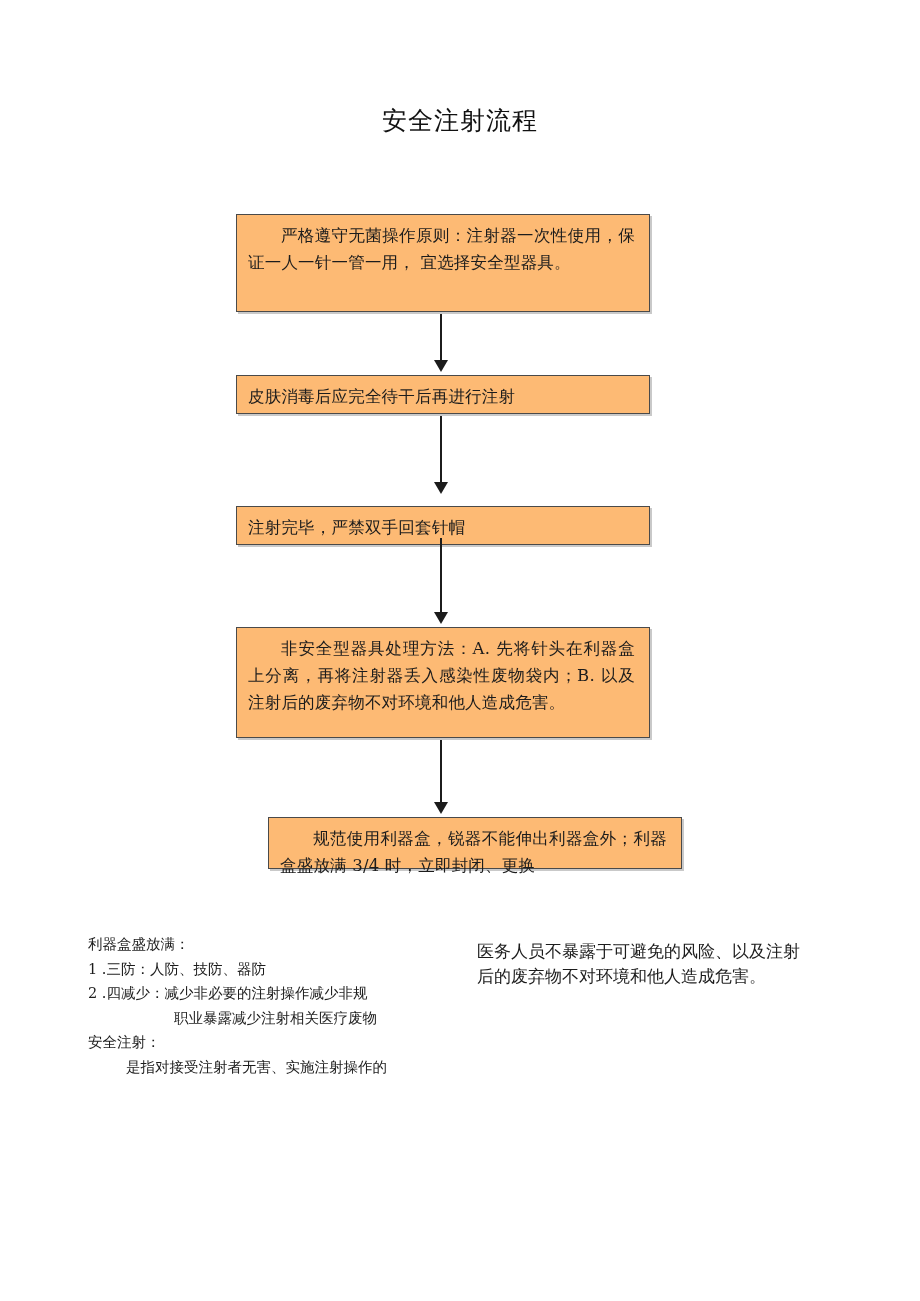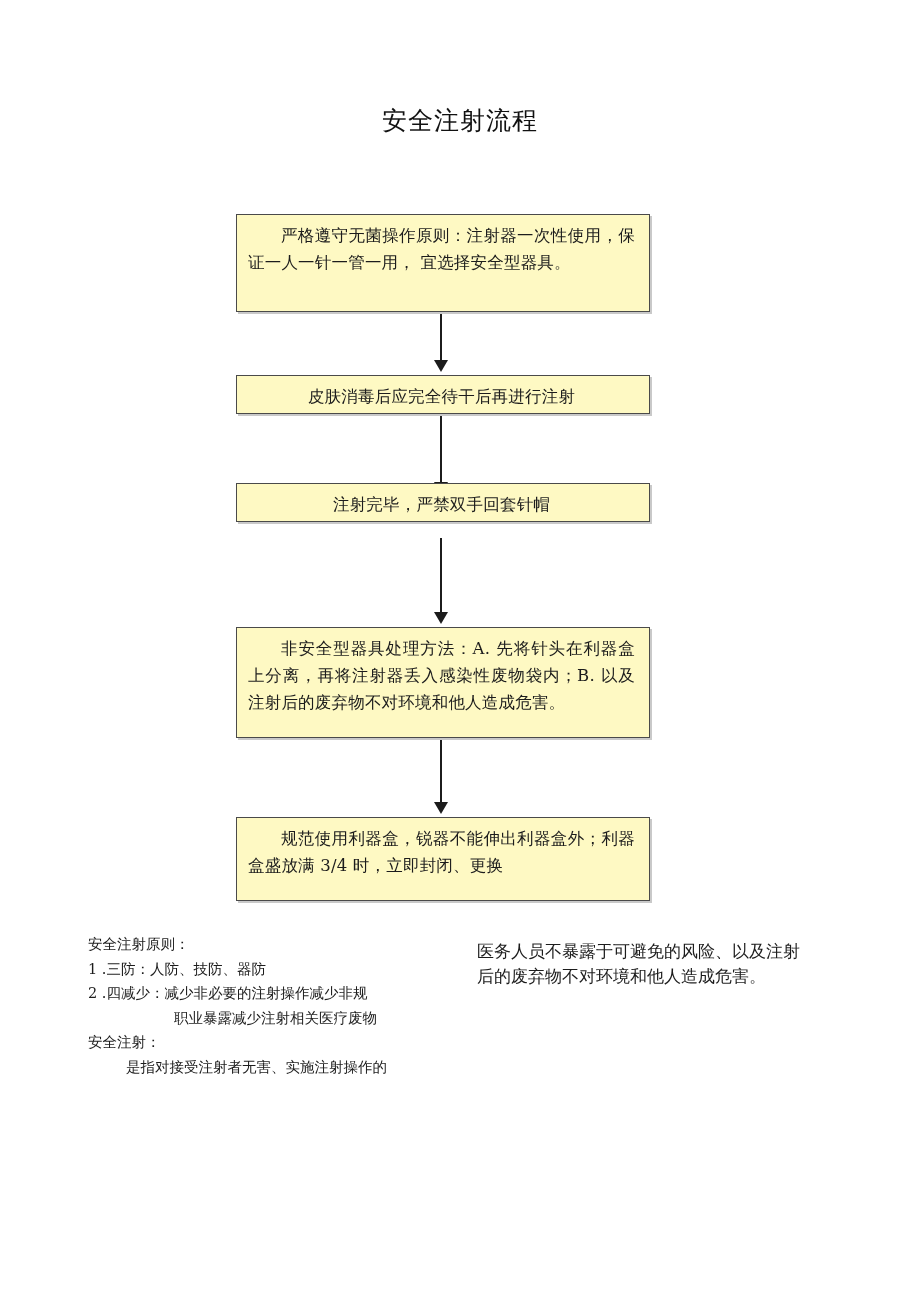--- a/index.html
+++ b/index.html
@@ -47,42 +47,42 @@
     width: 920px;
     height: 1301px;
   }
 
   .flow-box {
     position: absolute;
     left: 236px;
     width: 414px;
     box-sizing: border-box;
     border: 1px solid #4a4a4a;
-    background: #fef9c3;
+    background: #fdba74;
     box-shadow: 2px 2px 0 0 #c9c9c9;
     padding: 7px 14px 7px 11px;
     font-size: 16.5px;
     line-height: 27px;
     color: #1c1c1c;
     font-family: "DejaVu Serif", "Liberation Serif", serif;
     letter-spacing: 0.2px;
   }
   .flow-box .txt {
     display: block;
     text-align: justify;
     text-justify: inter-ideograph;
   }
   .flow-box.indent .txt { text-indent: 2em; }
-  .flow-box.center .txt { text-align: center; text-indent: 0; }
+  .flow-box.center .txt { text-align: left; text-indent: 0; }
 
   #box-1 { top: 214px;  height: 98px; }
   #box-2 { top: 375px;  height: 39px; }
-  #box-3 { top: 483px;  height: 39px; }
+  #box-3 { top: 506px;  height: 39px; }
   #box-4 { top: 627px;  height: 111px; }
-  #box-5 { top: 817px;  height: 84px; }
+  #box-5 { top: 817px;  height: 52px; margin-left: 32px; }
 
   
   .arrow {
     position: absolute;
     left: 440px;
     width: 2px;
     background: #1c1c1c;
   }
   .arrow::after {
     content: "";
@@ -177,21 +177,21 @@
 
     <div class="flow-box indent" id="box-5">
       <span class="txt">规范使用利器盒，锐器不能伸出利器盒外；利器盒盛放满 3/4 时，立即封闭、更换</span>
     </div>
 
   </div>
 
   <div class="notes">
 
     <div class="notes-col-left">
-      <span class="note-line">安全注射原则：</span>
+      <span class="note-line">利器盒盛放满：</span>
       <span class="note-line">1 .三防：人防、技防、器防</span>
       <span class="note-line">2 .四减少：减少非必要的注射操作减少非规</span>
       <span class="note-hang">职业暴露减少注射相关医疗废物</span>
       <span class="note-line">安全注射：</span>
       <span class="note-indent">是指对接受注射者无害、实施注射操作的</span>
     </div>
 
     <div class="notes-col-right">
       <span class="note-line wrap">医务人员不暴露于可避免的风险、以及注射后的废弃物不对环境和他人造成危害。</span>
     </div>

